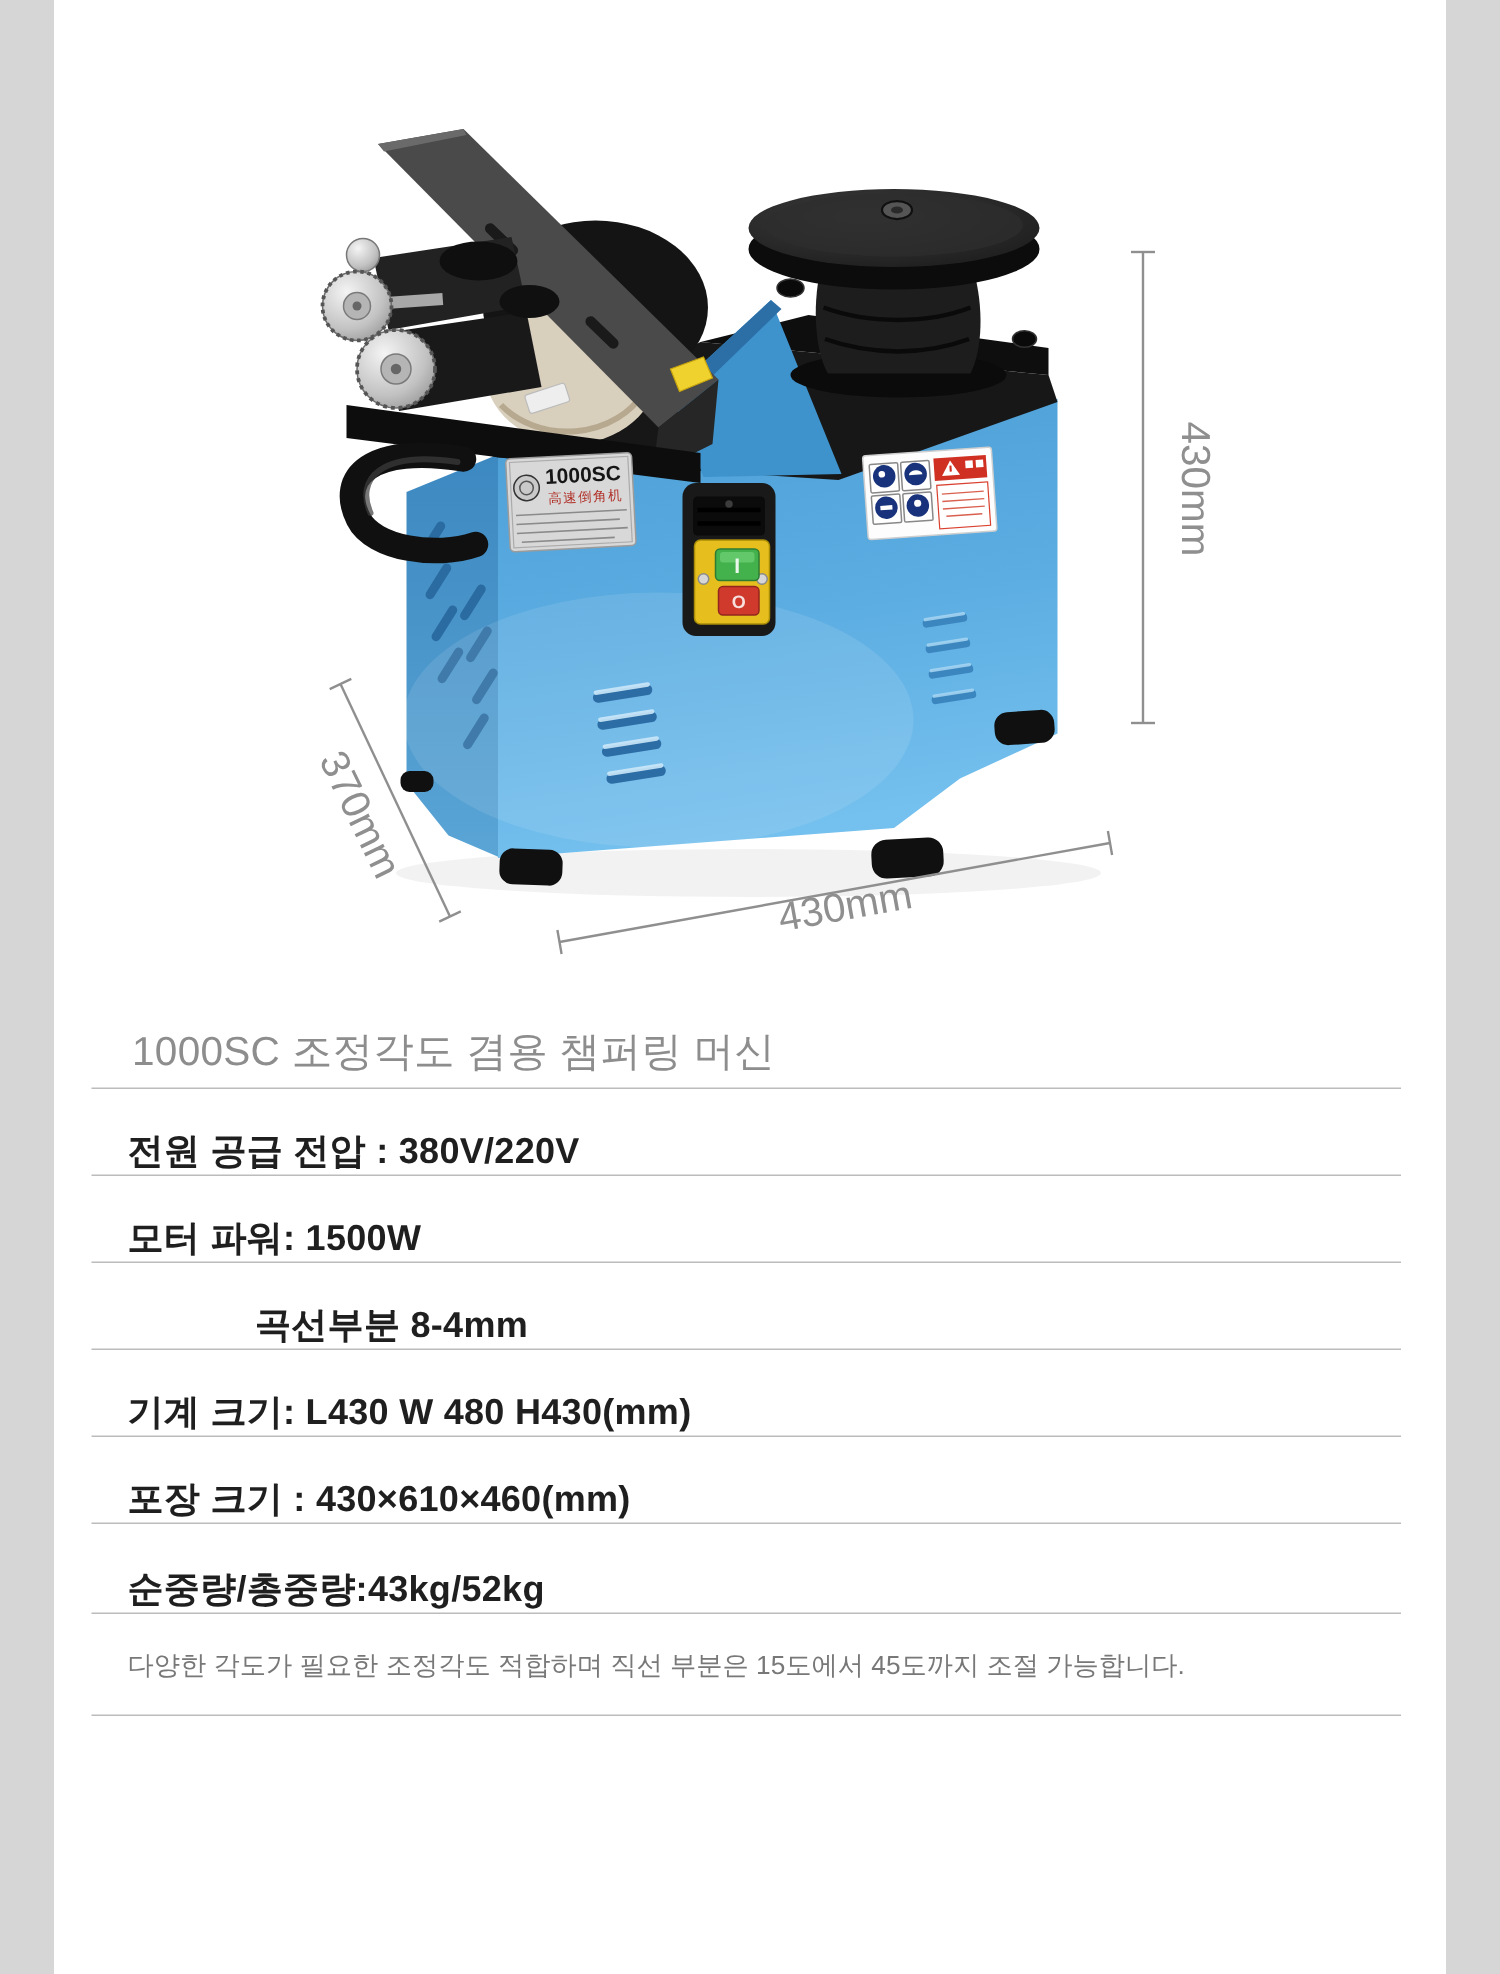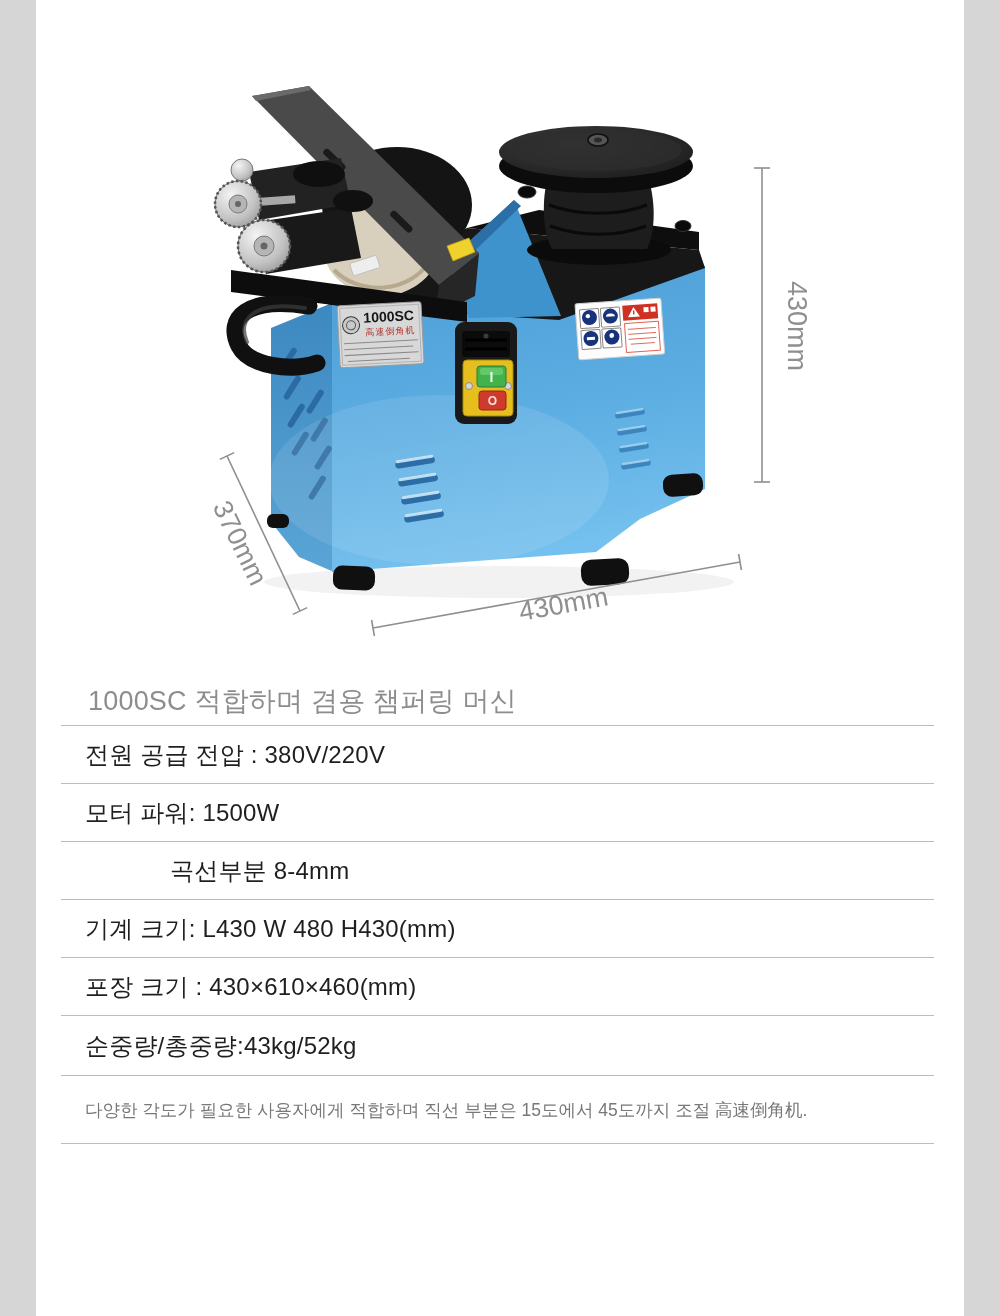--- a/index.html
+++ b/index.html
@@ -37,25 +37,25 @@
     letter-spacing:0.2px;
   }
   .spec-table{
     margin-left:25px;
     width:873px;
   }
   .spec-row{
     border-top:1px solid #bcbcbc;
     height:58px;
     display:flex;
-    align-items:center;
+    align-items:flex-end;
     padding-left:24px;
     box-sizing:border-box;
     font-size:24px;
-    font-weight:400;
+    font-weight:700;
     color:#1f1f1f;
     letter-spacing:0.2px;
   }
   .spec-row.last{height:60px;}
   .spec-row .col2{margin-left:85px;}
   .note-row{
     border-top:1px solid #bcbcbc;
     border-bottom:1px solid #bcbcbc;
     height:69px;
     display:flex;
@@ -341,21 +341,21 @@
       </g>
       <g fill="#8f8f8f" stroke="none" font-size="27">
         <text transform="translate(789,326) rotate(90)" text-anchor="middle">430mm</text>
         <text transform="translate(233,547) rotate(64)" text-anchor="middle">370mm</text>
         <text transform="translate(566,613) rotate(-10.2)" text-anchor="middle">430mm</text>
       </g>
     </svg>
   </div>
 
   <div class="title-block">
-    <h1>1000SC 적합하며 겸용 챔퍼링 머신</h1>
+    <h1>1000SC 조정각도 겸용 챔퍼링 머신</h1>
   </div>
 
   <div class="spec-table">
     <div class="spec-row">
       <span>전원 공급 전압 : 380V/220V</span>
     </div>
     <div class="spec-row">
       <span>모터 파워: 1500W</span>
     </div>
     <div class="spec-row">
@@ -364,18 +364,18 @@
     <div class="spec-row">
       <span>기계 크기: L430 W 480 H430(mm)</span>
     </div>
     <div class="spec-row">
       <span>포장 크기 : 430×610×460(mm)</span>
     </div>
     <div class="spec-row last">
       <span>순중량/총중량:43kg/52kg</span>
     </div>
     <div class="note-row">
-      <span>다양한 각도가 필요한 사용자에게 적합하며 직선 부분은 15도에서 45도까지 조절 高速倒角机.</span>
+      <span>다양한 각도가 필요한 조정각도 적합하며 직선 부분은 15도에서 45도까지 조절 가능합니다.</span>
     </div>
   </div>
 
   <div class="bottom-spacer"></div>
 </div>
 
 </body></html>

